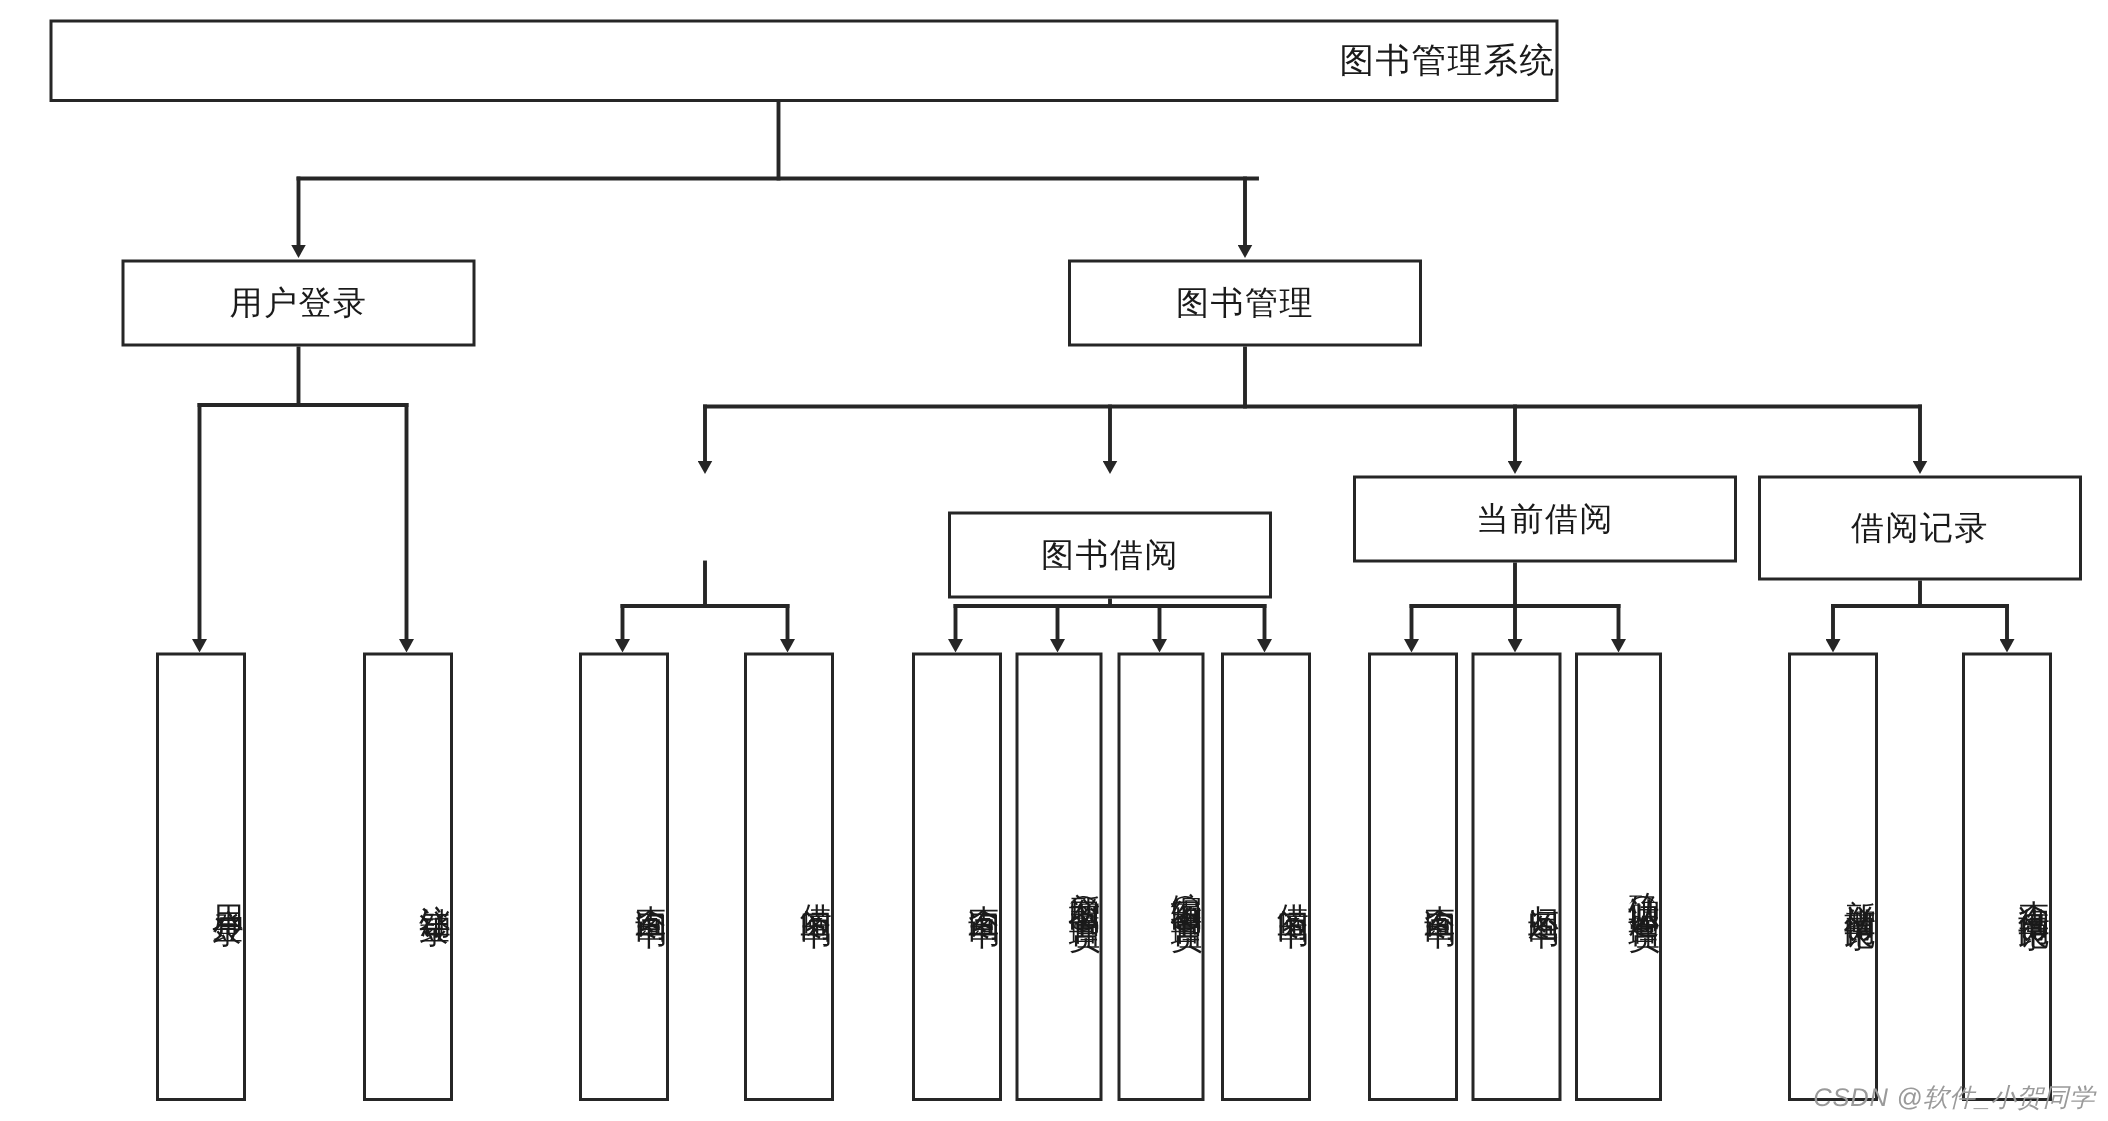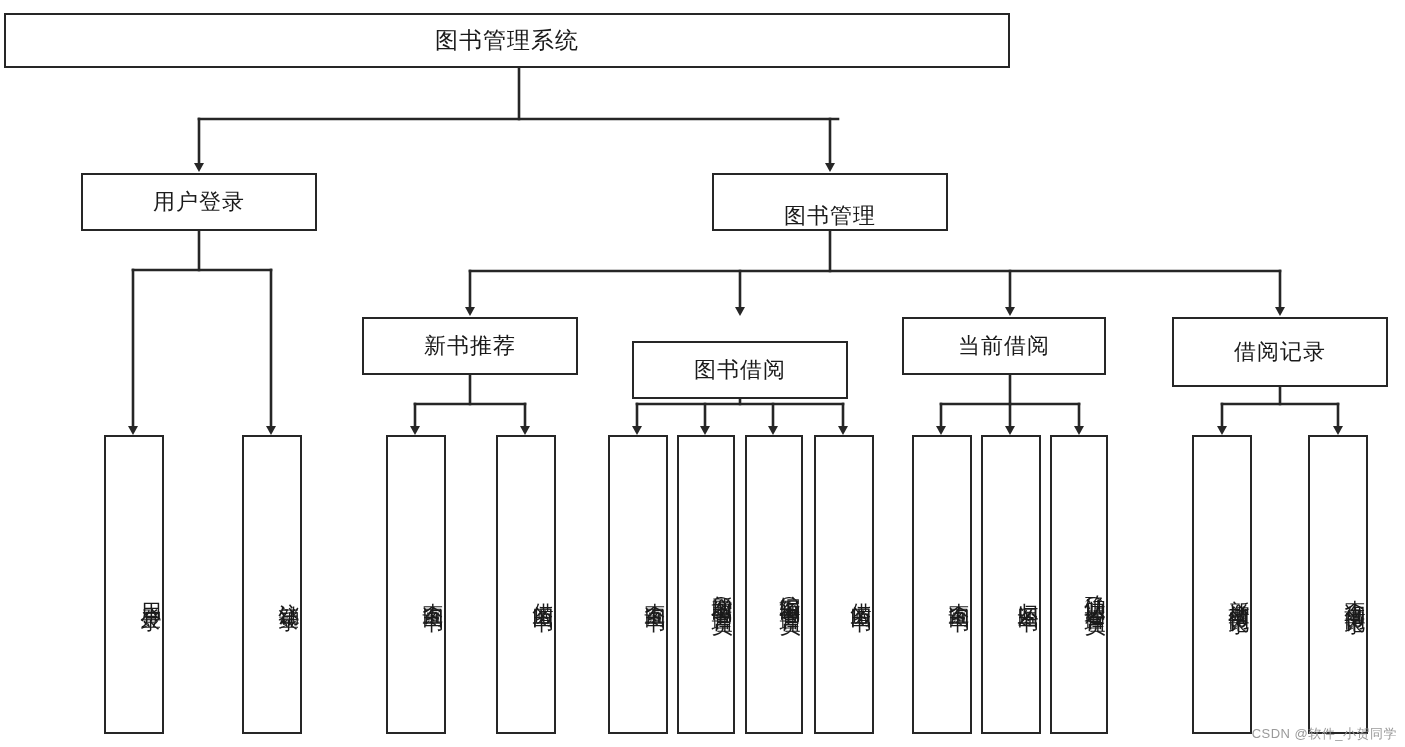--- a/index.html
+++ b/index.html
@@ -59,24 +59,25 @@
     white-space: nowrap;
   }
   .node.leaf .node-label {
     writing-mode: vertical-rl;
     text-orientation: upright;
   }
   #watermark {
     position: absolute;
     right: 8px;
     bottom: 4px;
-    font-size: 13px;
+    font-size: 17px;
     color: #9a9a9a;
     white-space: nowrap;
     letter-spacing: 0.5px;
+    font-style: italic;
   }
 </style>
 </head>
 <body>
 
 <div id="diagram-canvas">
 
   <svg id="edge-layer" viewBox="0 0 1405 747" width="1405" height="747" xmlns="http://www.w3.org/2000/svg">
     <defs>
       <marker id="arrow" markerWidth="9" markerHeight="10" refX="1" refY="5" orient="auto" markerUnits="userSpaceOnUse">
@@ -120,38 +121,35 @@
       <path d="M1010,404 L1010,427" marker-end="url(#arrow)"></path>
       <path d="M1079,404 L1079,427" marker-end="url(#arrow)"></path>
 
       <path d="M1280,375 L1280,404"></path>
       <path d="M1222,404 L1338,404"></path>
       <path d="M1222,404 L1222,427" marker-end="url(#arrow)"></path>
       <path d="M1338,404 L1338,427" marker-end="url(#arrow)"></path>
     </g>
   </svg>
 
-  <div class="node horiz root" style="left:4px; top:13px; width:1006px; height:55px;">
+  <div class="node horiz root" style="left:33px; top:13px; width:1006px; height:55px;justify-content:flex-end;">
     <span class="node-label">图书管理系统</span>
   </div>
 
   <div class="node horiz" style="left:81px; top:173px; width:236px; height:58px;">
     <span class="node-label">用户登录</span>
   </div>
-  <div class="node horiz" style="left:712px; top:173px; width:236px; height:58px;align-items:flex-end;">
+  <div class="node horiz" style="left:712px; top:173px; width:236px; height:58px;">
     <span class="node-label">图书管理</span>
   </div>
 
-  <div class="node horiz" style="left:362px; top:317px; width:216px; height:58px;">
-    <span class="node-label">新书推荐</span>
-  </div>
   <div class="node horiz" style="left:632px; top:317px; width:216px; height:58px;margin-top:24px;">
     <span class="node-label">图书借阅</span>
   </div>
-  <div class="node horiz" style="left:902px; top:317px; width:204px; height:58px;">
+  <div class="node horiz" style="left:902px; top:317px; width:256px; height:58px;">
     <span class="node-label">当前借阅</span>
   </div>
   <div class="node horiz" style="left:1172px; top:317px; width:216px; height:70px;">
     <span class="node-label">借阅记录</span>
   </div>
 
   <div class="node leaf" style="left:104px; top:435px; width:60px; height:299px;">
     <span class="node-label">用户登录</span>
   </div>
   <div class="node leaf" style="left:242px; top:435px; width:60px; height:299px;">

